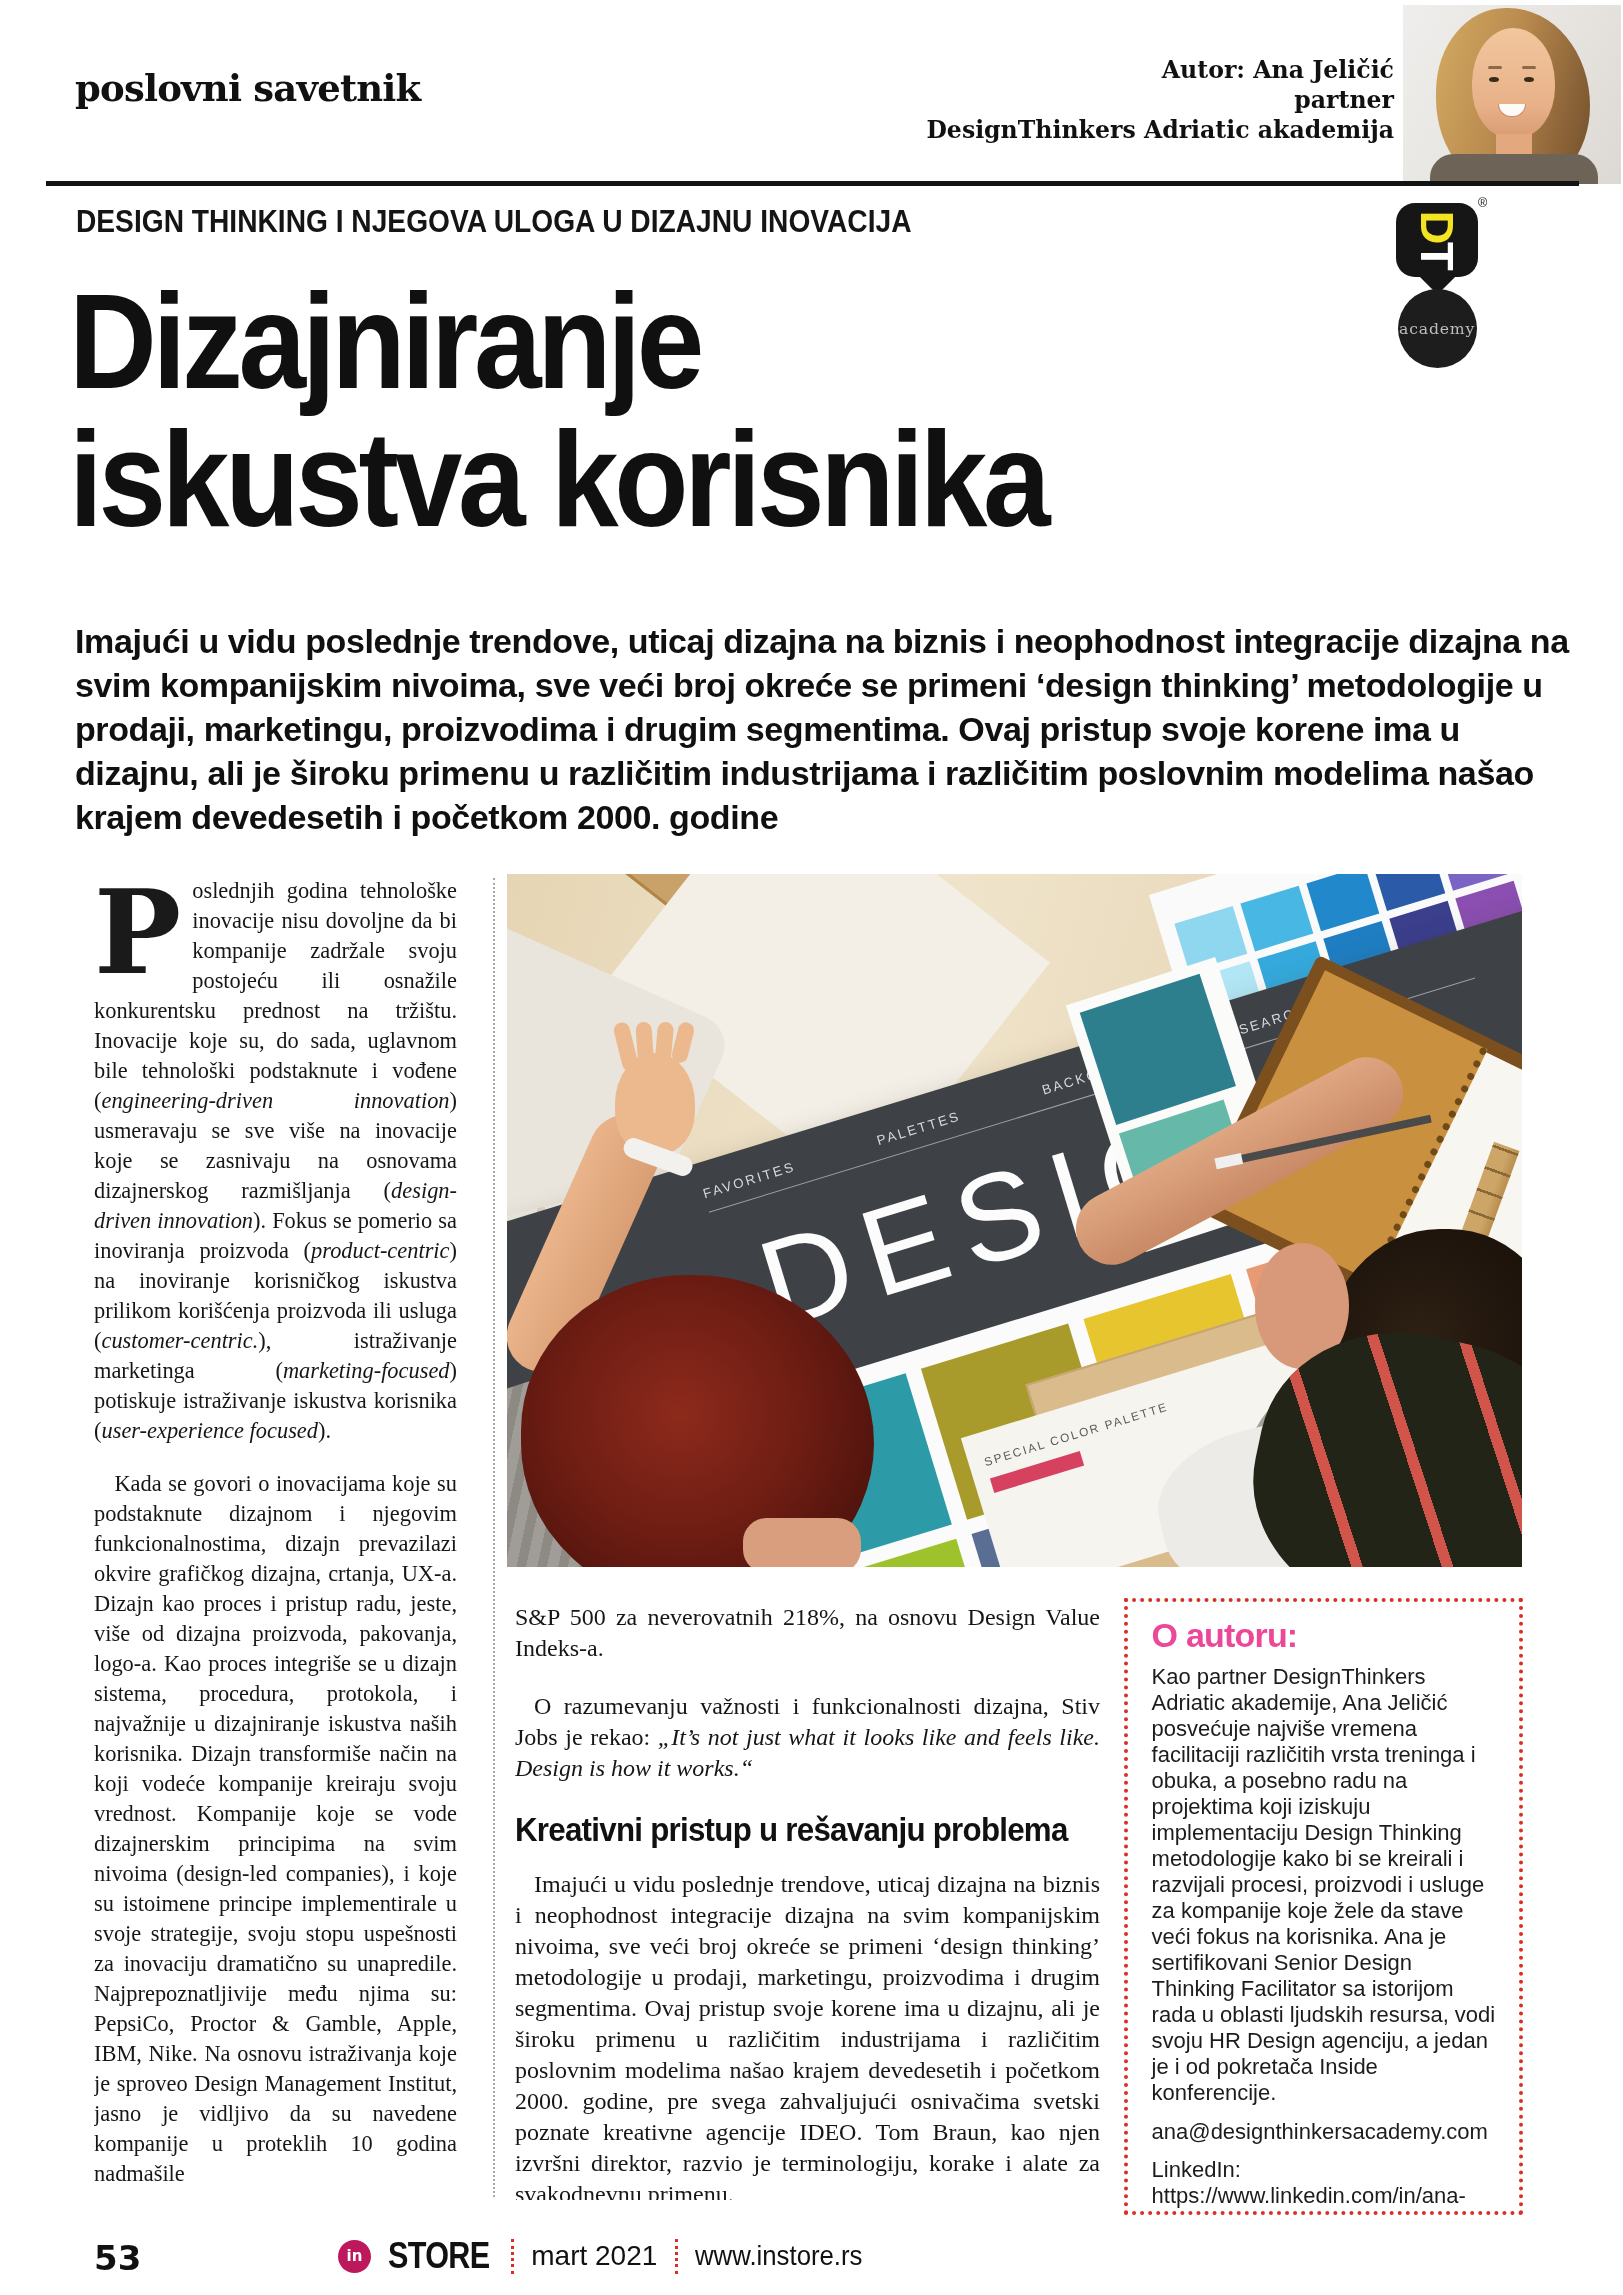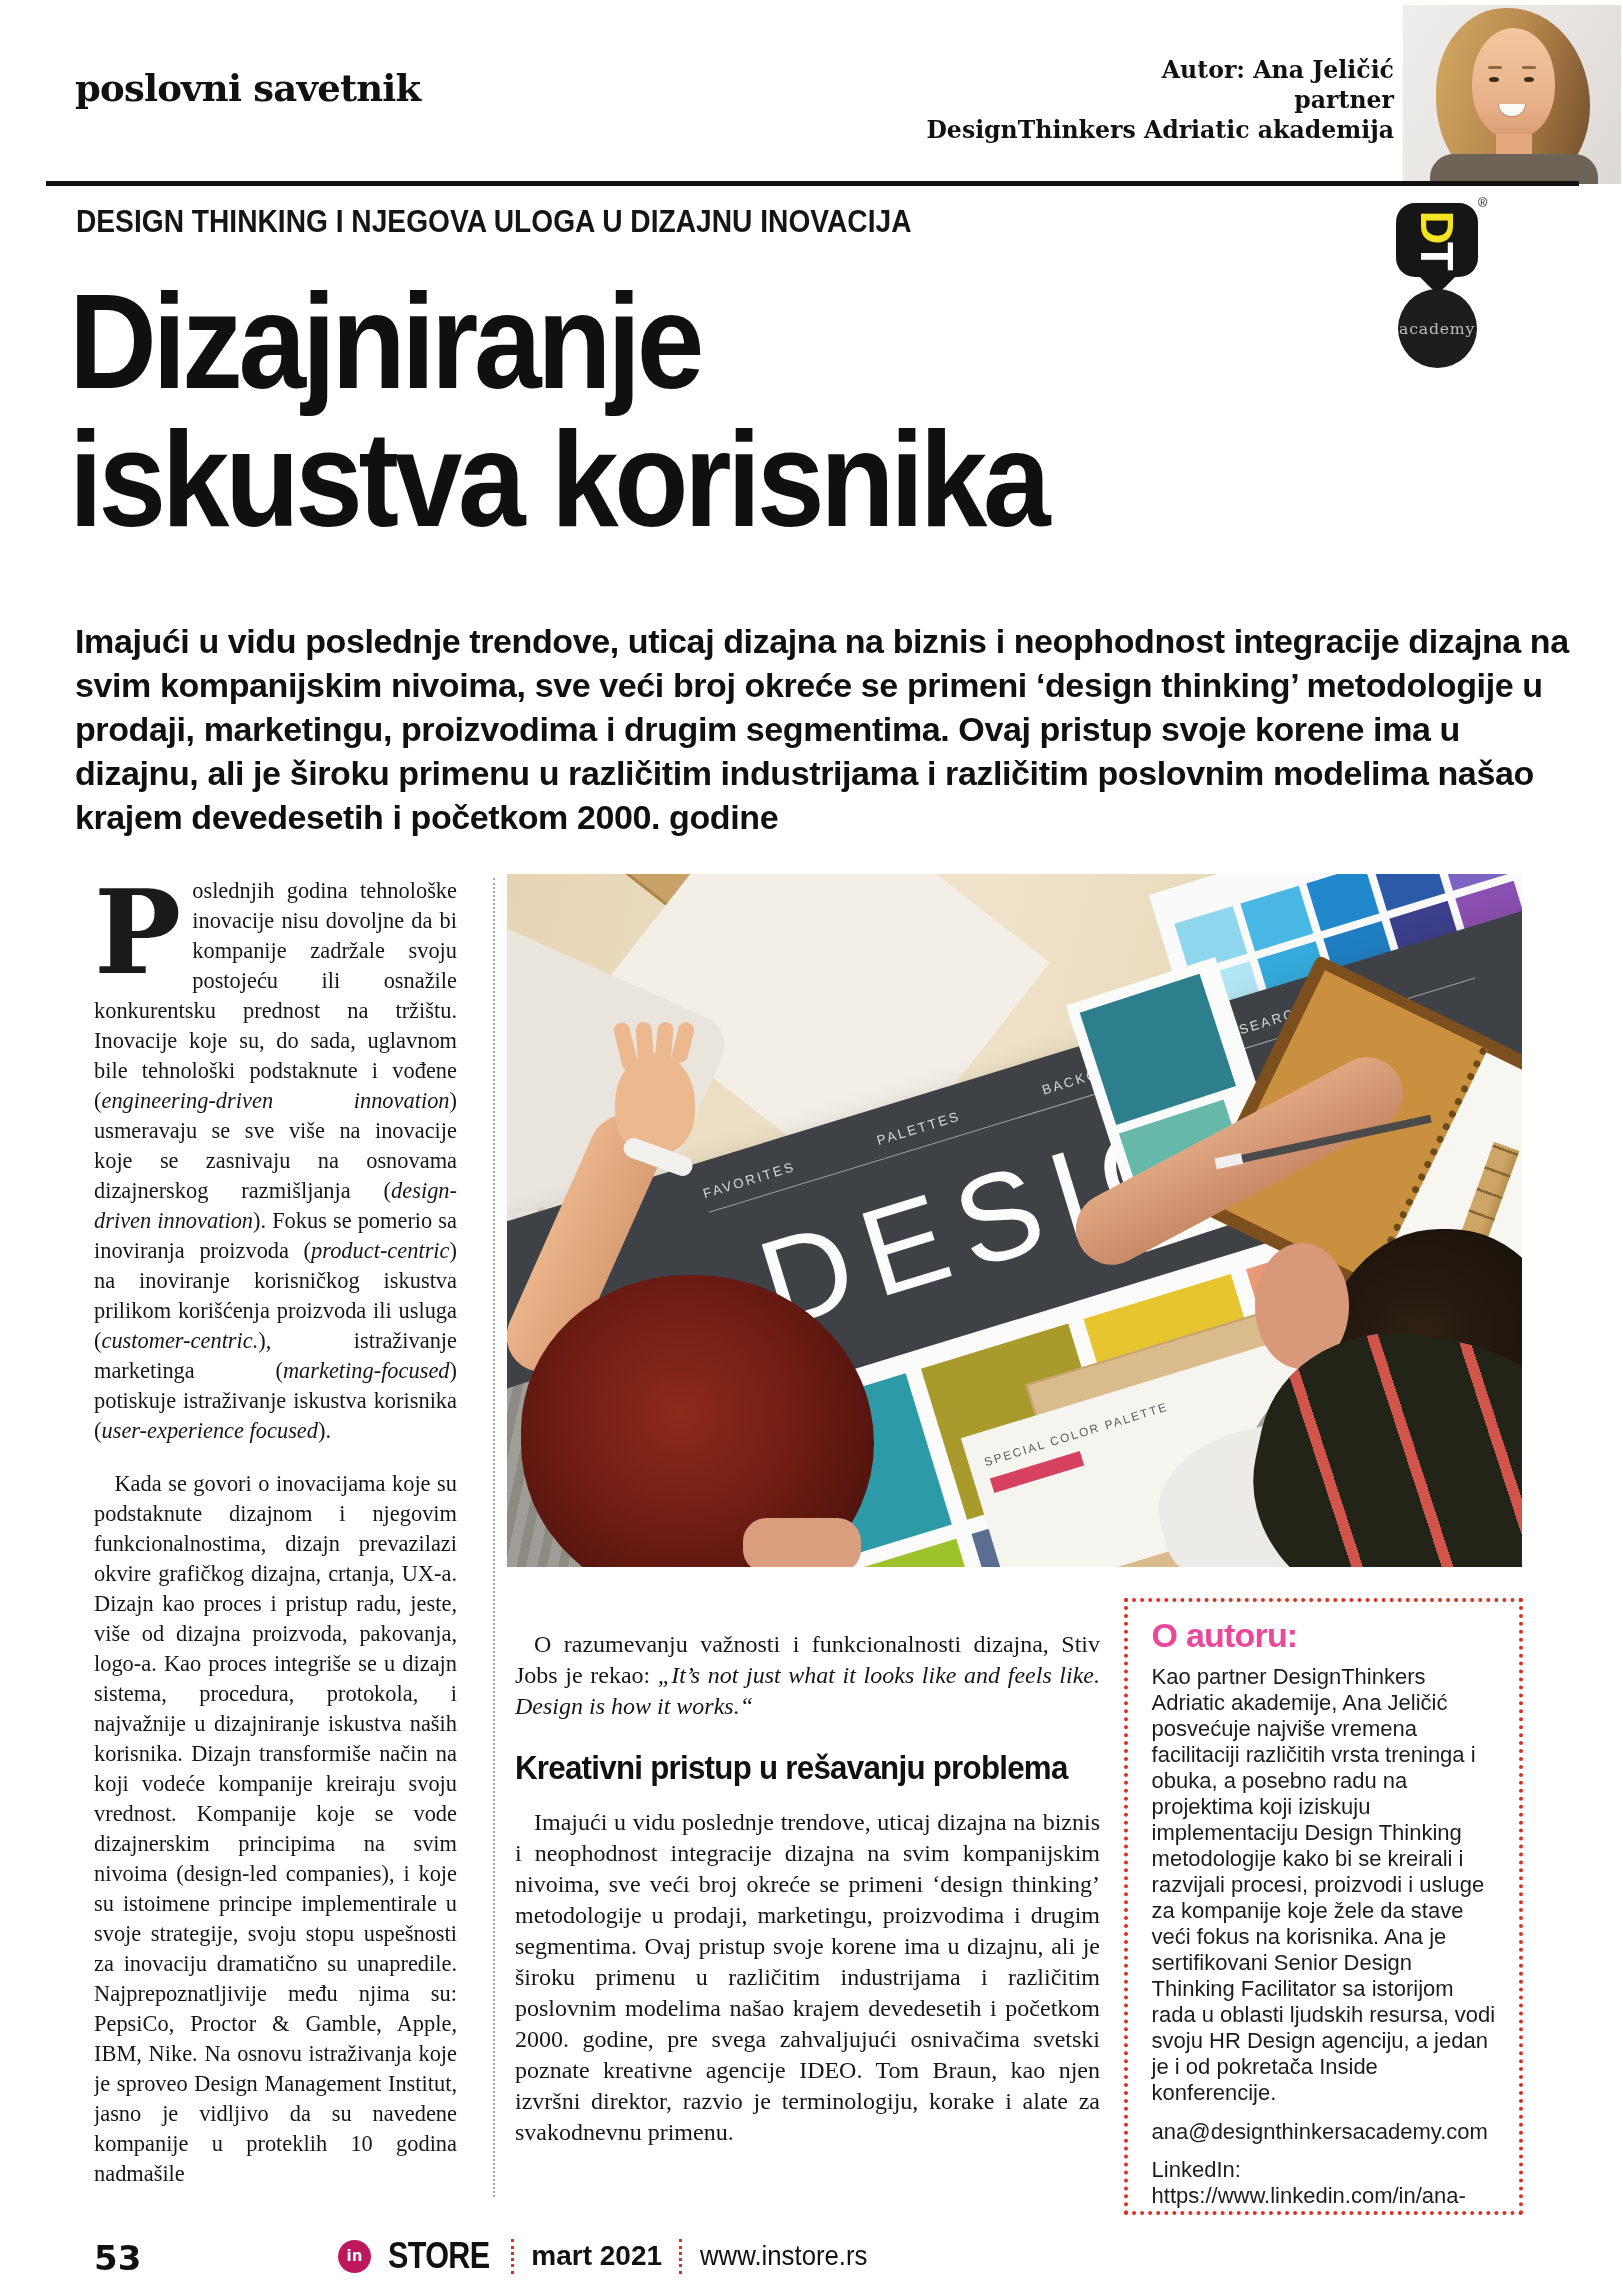--- a/index.html
+++ b/index.html
@@ -214,21 +214,21 @@
     font-family:"Liberation Sans", sans-serif; color:#111; }
   .f-num { position:absolute; left:94px; top:3.1px; font-size:34px; font-weight:bold;
     font-family:"DejaVu Sans", sans-serif; }
   .f-group { position:absolute; left:338px; top:0; display:flex; align-items:center; gap:17.3px; }
   .f-circle { width:33px; height:33px; border-radius:50%; background:#be185d;
     display:flex; align-items:center; justify-content:center;
     color:#fff; font-weight:bold; font-size:15px; font-family:"DejaVu Sans",sans-serif; }
   .f-brand { font-size:36px; font-weight:bold; letter-spacing:-0.8px;
     transform:scaleX(0.85); transform-origin:left center; white-space:nowrap; margin-right:-14px; }
   .f-sep { width:0; height:35px; border-left:3.9px dotted #d93025; }
-  .f-date { font-size:28px; font-weight:bold; white-space:nowrap; }
+  .f-date { font-size:28px; font-weight:normal; white-space:nowrap; }
   .f-site { font-size:28px; white-space:nowrap; transform:scaleX(0.92); transform-origin:left center; }
 
   i { font-style:italic; }
 </style>
 </head>
 <body>
 
 <div id="page">
 
   <div class="abs author-block">
@@ -376,20 +376,21 @@
       <div class="ph-finger" style="left:60px; transform:rotate(14deg); height:41px;"></div>
     </div>
     <div class="abs ph-watch"></div>
 
     <div class="abs ph-woman-shoulder"></div>
     <div class="abs ph-woman-hair"></div>
     <div class="abs ph-woman-neck"></div>
   </div>
 
   <div class="abs col-middle">
+    <p>S&amp;P 500 za neverovatnih 218%, na osnovu Design Value Indeks-a.</p>
     <p class="pind">O razumevanju važnosti i funkcionalnosti dizajna, Stiv Jobs je rekao: <i>„It’s not just what it looks like and feels like. Design is how it works.“</i></p>
     <h3>Kreativni pristup u rešavanju problema</h3>
     <p style="text-indent:19px;">Imajući u vidu poslednje trendove, uticaj dizajna na biznis i neophodnost integracije dizajna na svim kompanijskim nivoima, sve veći broj okreće se primeni ‘design thinking’ metodologije u prodaji, marketingu, proizvodima i drugim segmentima. Ovaj pristup svoje korene ima u dizajnu, ali je široku primenu u različitim industrijama i različitim poslovnim modelima našao krajem devedesetih i početkom 2000. godine, pre svega zahvaljujući osnivačima svetski poznate kreativne agencije IDEO. Tom Braun, kao njen izvršni direktor, razvio je terminologiju, korake i alate za svakodnevnu primenu.</p>
   </div>
 
   <div class="abs about-box">
     <h2>O autoru:</h2>
     <div>Kao partner DesignThinkers Adriatic akademije, Ana Jeličić posvećuje najviše vremena facilitaciji različitih vrsta treninga i obuka, a posebno radu na projektima koji iziskuju implementaciju Design Thinking metodologije kako bi se kreirali i razvijali procesi, proizvodi i usluge za kompanije koje žele da stave veći fokus na korisnika. Ana je sertifikovani Senior Design Thinking Facilitator sa istorijom rada u oblasti ljudskih resursa, vodi svoju HR Design agenciju, a jedan je i od pokretača Inside konferencije.</div>
     <div class="ab-email">ana@designthinkersacademy.com</div>
     <div class="ab-li">LinkedIn: https://www.linkedin.com/in/ana-jelicic/</div>

